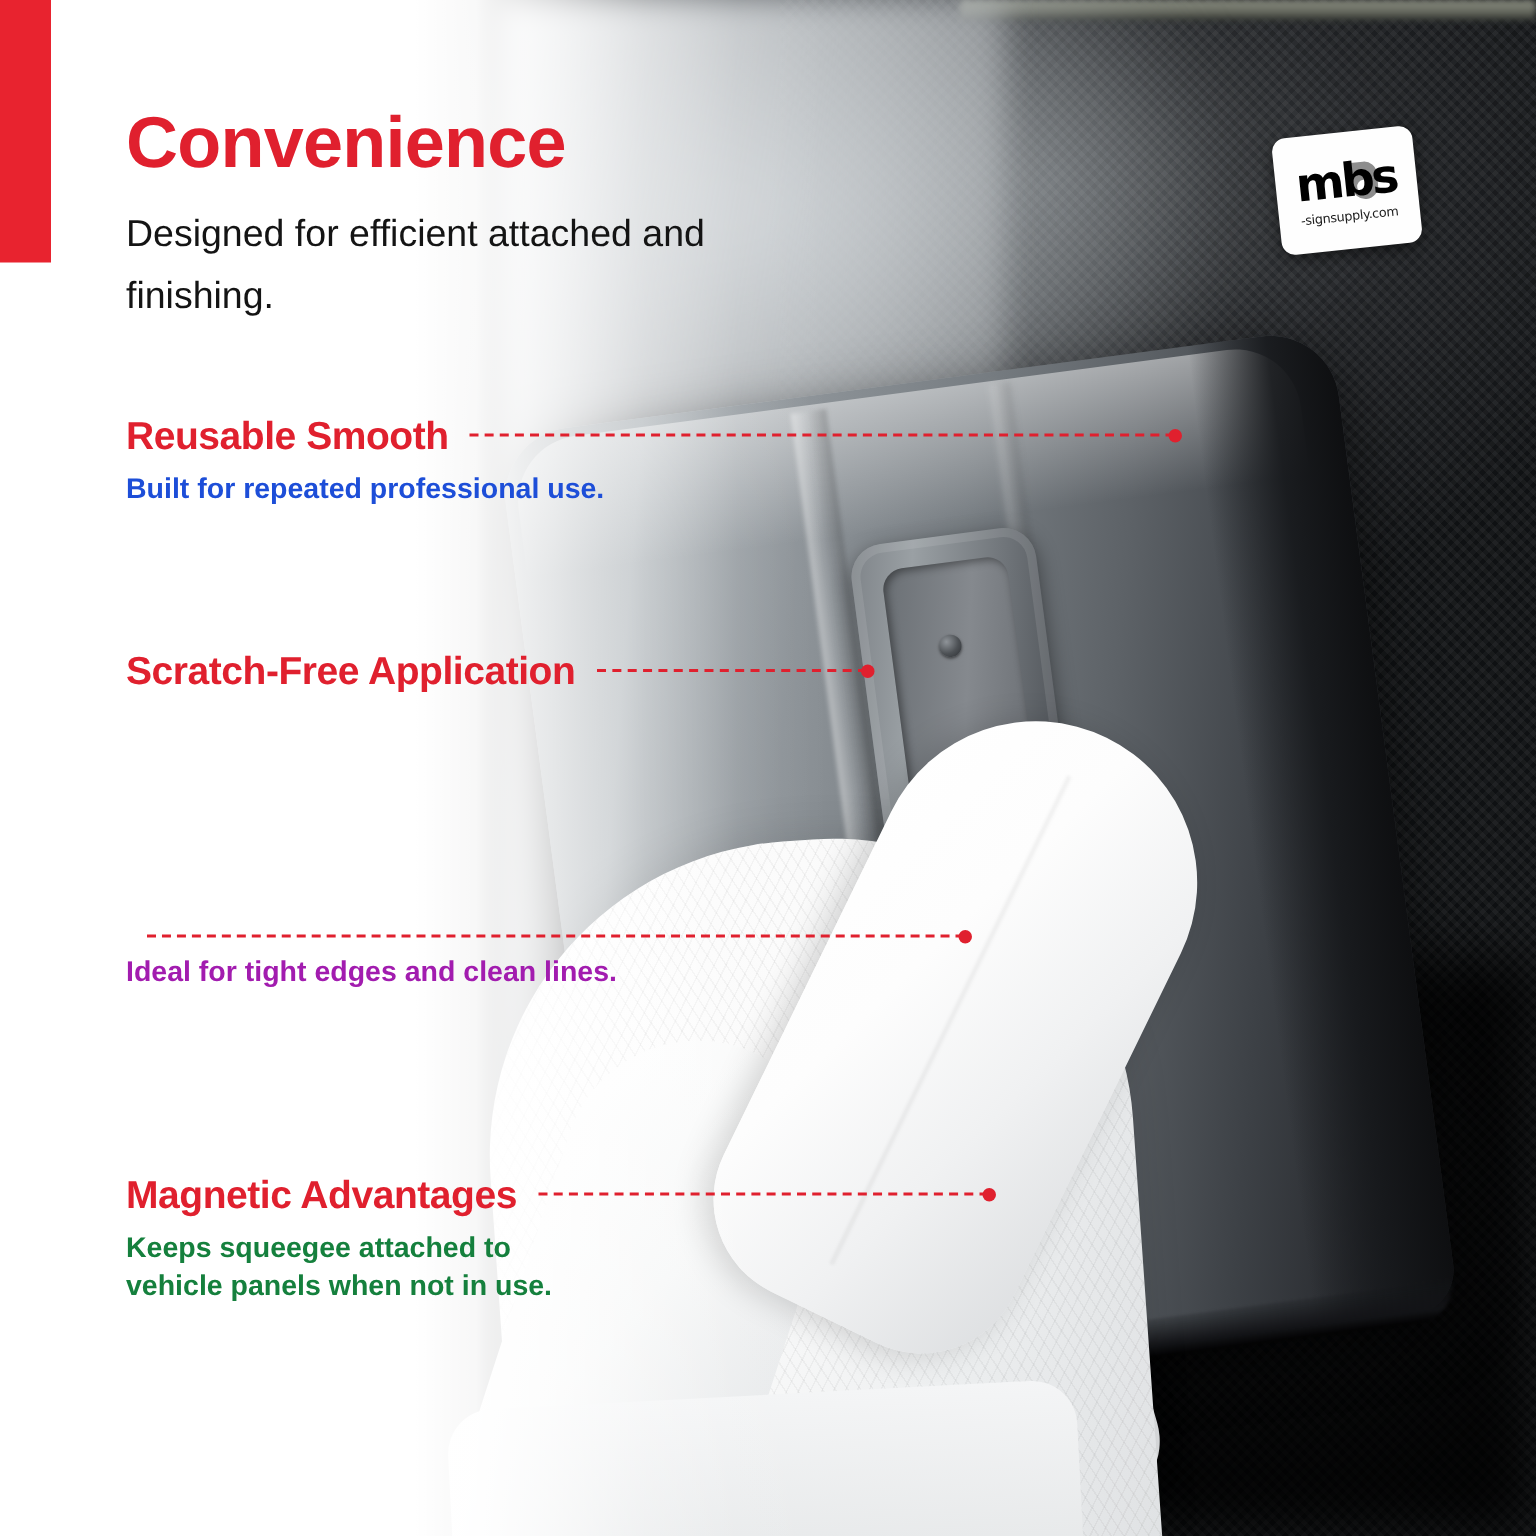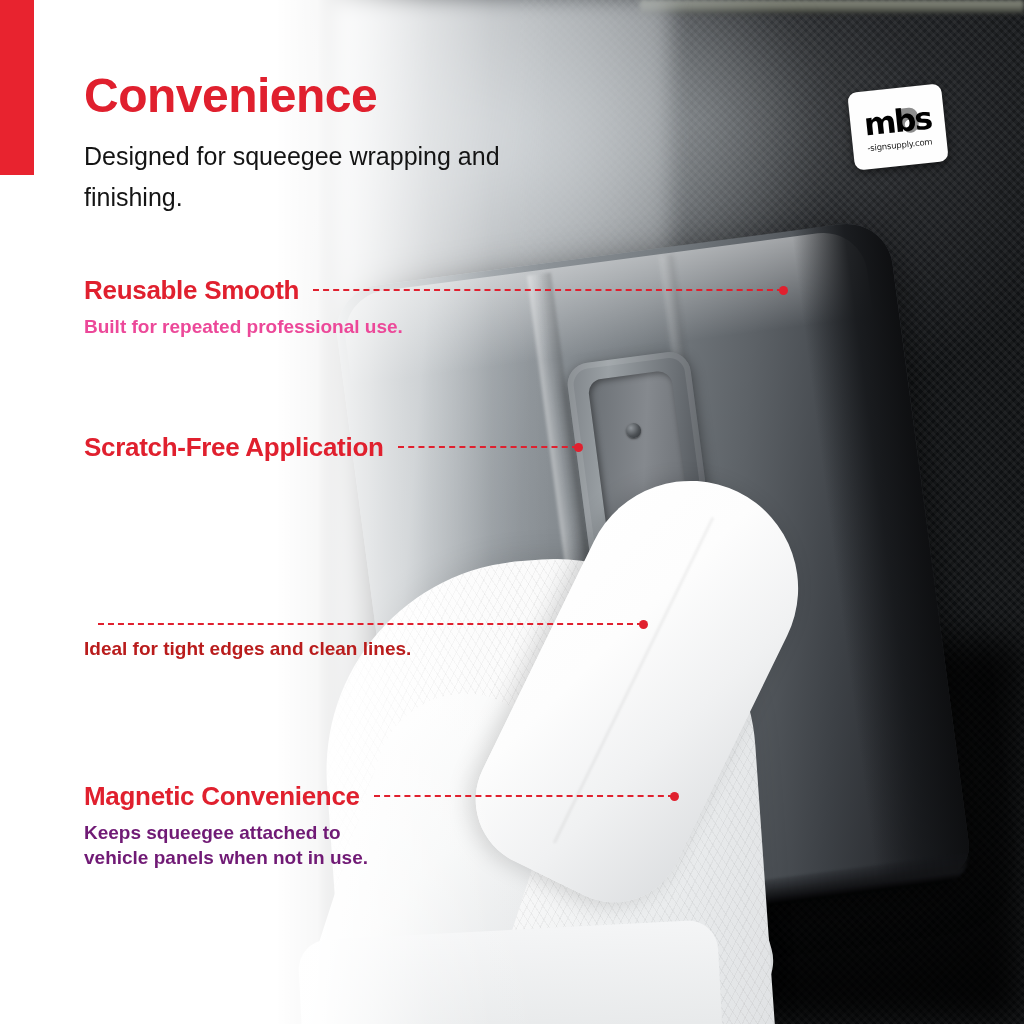--- a/index.html
+++ b/index.html
@@ -297,59 +297,59 @@
       </div>
       <div class="cuff"></div>
     </div>
 
     <div class="fade-left"></div>
   </div>
 
   <div class="accent-bar" style="background: rgb(232, 35, 47);"></div>
 
   <div class="page-title" style="color: rgb(224, 32, 46);">Convenience</div>
-  <div class="page-subtitle">Designed for squeegee wrapping
+  <div class="page-subtitle">Designed for efficient attached
 and finishing.</div>
 
   <div class="feature" id="feat0" style="top:277px">
     <div class="f-head">
       <span class="f-title" style="color: rgb(224, 32, 46);">Reusable Smooth</span>
       <span class="f-dash" style="width: 470px; border-top-color: rgb(224, 32, 46);">
         <span class="f-dot" style="background: rgb(224, 32, 46);"></span>
       </span>
     </div>
-    <div class="f-body" style="color: #ec4899;">Built for repeated professional use.</div>
+    <div class="f-body" style="color: #1d4ed8;">Built for repeated professional use.</div>
   </div>
 
   <div class="feature" id="feat1" style="top:434px">
     <div class="f-head">
       <span class="f-title" style="color: rgb(224, 32, 46);">Scratch-Free Application</span>
       <span class="f-dash" style="width: 180px; border-top-color: rgb(224, 32, 46);">
         <span class="f-dot" style="background: rgb(224, 32, 46);"></span>
       </span>
     </div>
   </div>
 
   <div class="feature" id="feat2" style="top:623px">
     <div class="f-head">
       <span class="f-dash" style="width: 545px; border-top-color: rgb(224, 32, 46);">
         <span class="f-dot" style="background: rgb(224, 32, 46);"></span>
       </span>
     </div>
-    <div class="f-body" style="color: #b91c1c;">Ideal for tight edges and clean lines.</div>
+    <div class="f-body" style="color: #a21caf;">Ideal for tight edges and clean lines.</div>
   </div>
 
   <div class="feature" id="feat3" style="top:783px">
     <div class="f-head">
-      <span class="f-title" style="color: rgb(224, 32, 46);">Magnetic Convenience</span>
+      <span class="f-title" style="color: rgb(224, 32, 46);">Magnetic Advantages</span>
       <span class="f-dash" style="width: 300px; border-top-color: rgb(224, 32, 46);">
         <span class="f-dot" style="background: rgb(224, 32, 46);"></span>
       </span>
     </div>
-    <div class="f-body" style="color: #701a75;">Keeps squeegee attached to
+    <div class="f-body" style="color: #15803d;">Keeps squeegee attached to
 vehicle panels when not in use.</div>
   </div>
 
   <div class="logo-card">
     <div class="logo-mark">
       <span class="logo-blob"></span>
       <span class="logo-mbs">mbs</span>
     </div>
     <div class="logo-url">-signsupply.com</div>
   </div>

